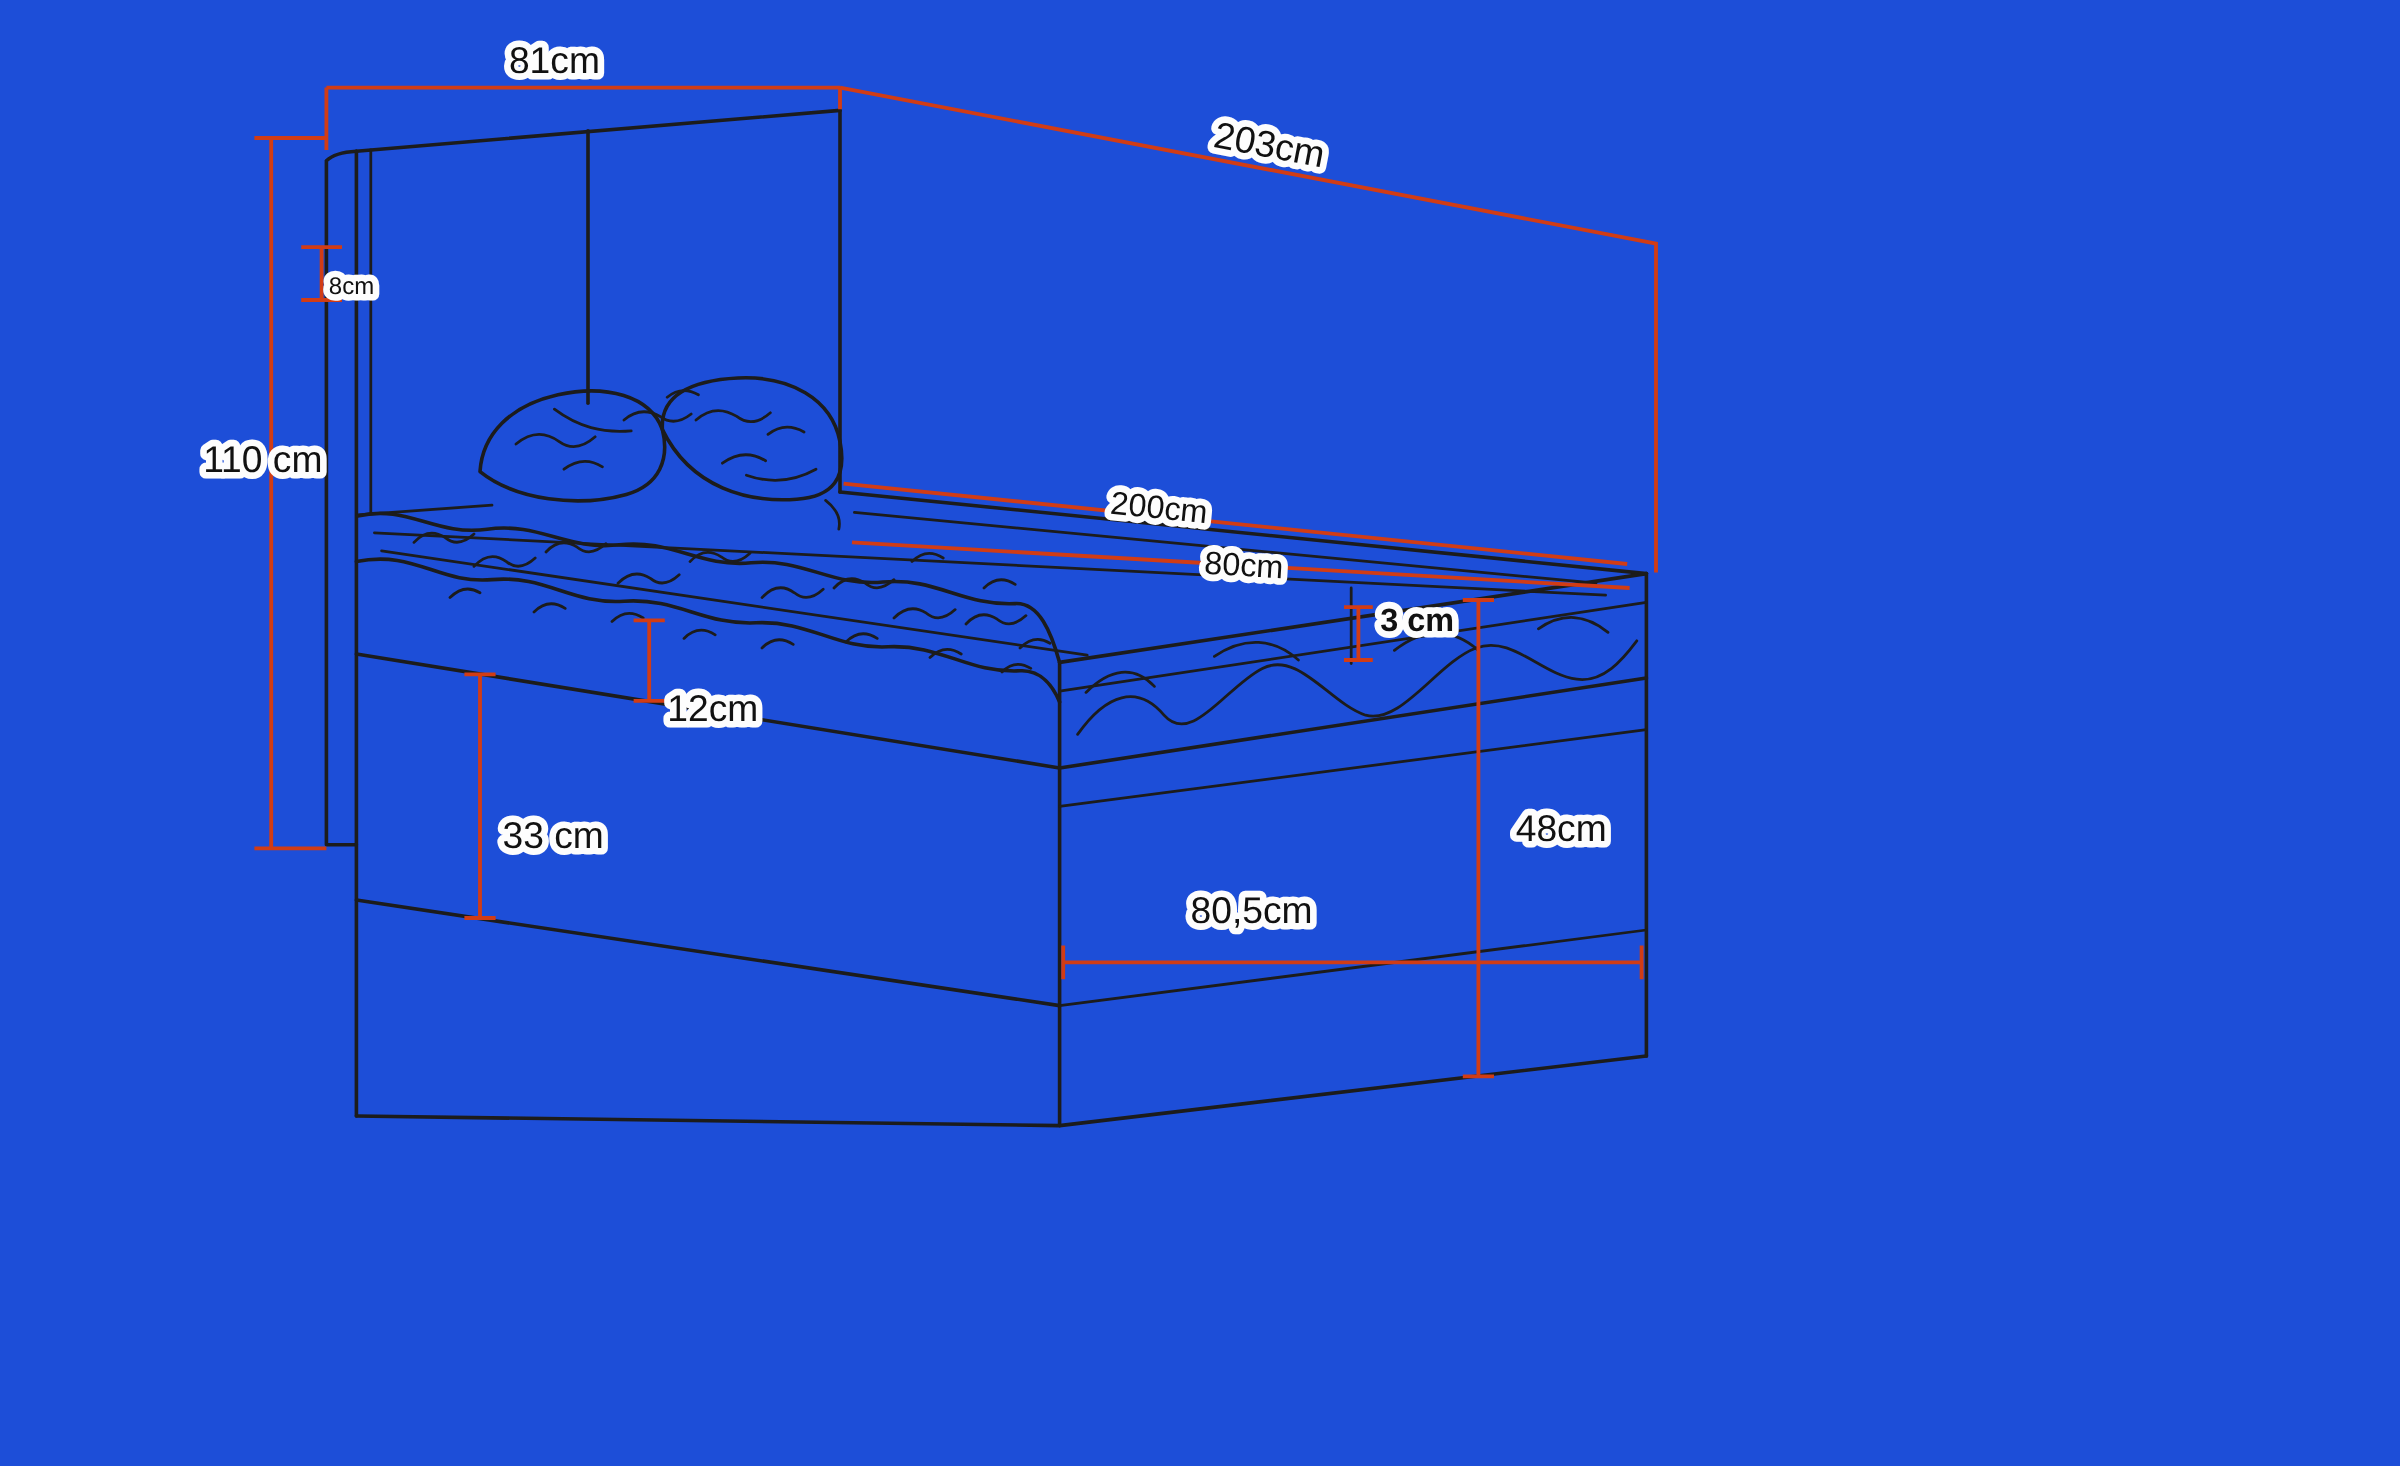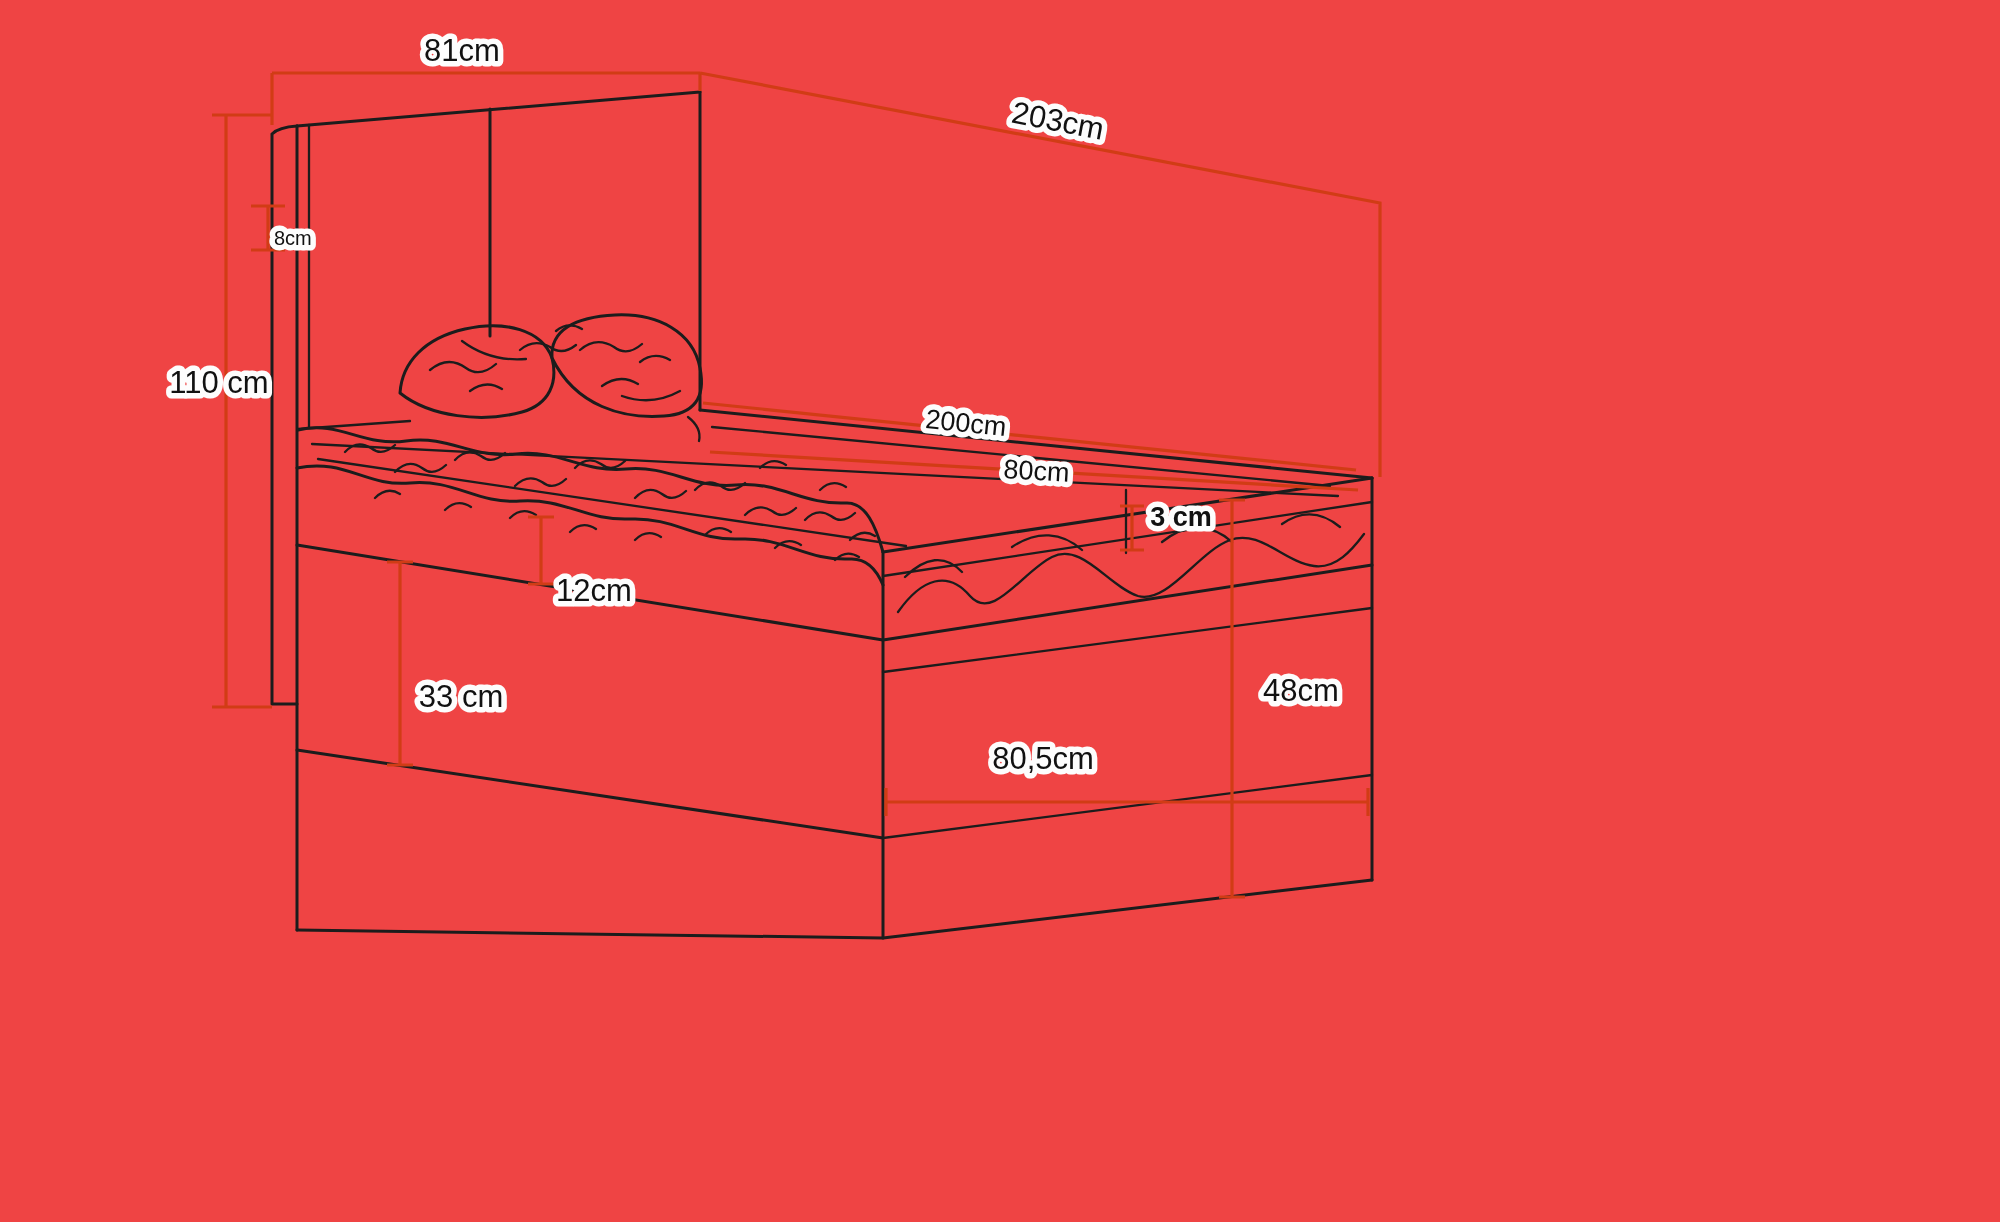--- a/index.html
+++ b/index.html
@@ -1,19 +1,19 @@
 <!DOCTYPE html>
 <html><head>
 <meta charset="utf-8">
 <style>
   html,body{margin:0;padding:0;background:#ffffff;}
   .canvas{
     position:relative;
     width:2000px;height:1222px;
-    background:#ef4444;
+    background:#1d4ed8;
     overflow:hidden;
     font-family:"Liberation Sans","DejaVu Sans",sans-serif;
   }
   svg{position:absolute;inset:0;display:block;}
   .art{stroke:#1c1c1c;stroke-width:3;fill:none;stroke-linecap:round;stroke-linejoin:round;}
   .art-thin{stroke:#1c1c1c;stroke-width:2.3;fill:none;stroke-linecap:round;stroke-linejoin:round;}
   .dim{stroke:#d13c15;stroke-width:3.2;fill:none;stroke-linecap:butt;}
   .lbl{
     font-family:"Liberation Sans","DejaVu Sans",sans-serif;
     font-size:31px;fill:#111111;

